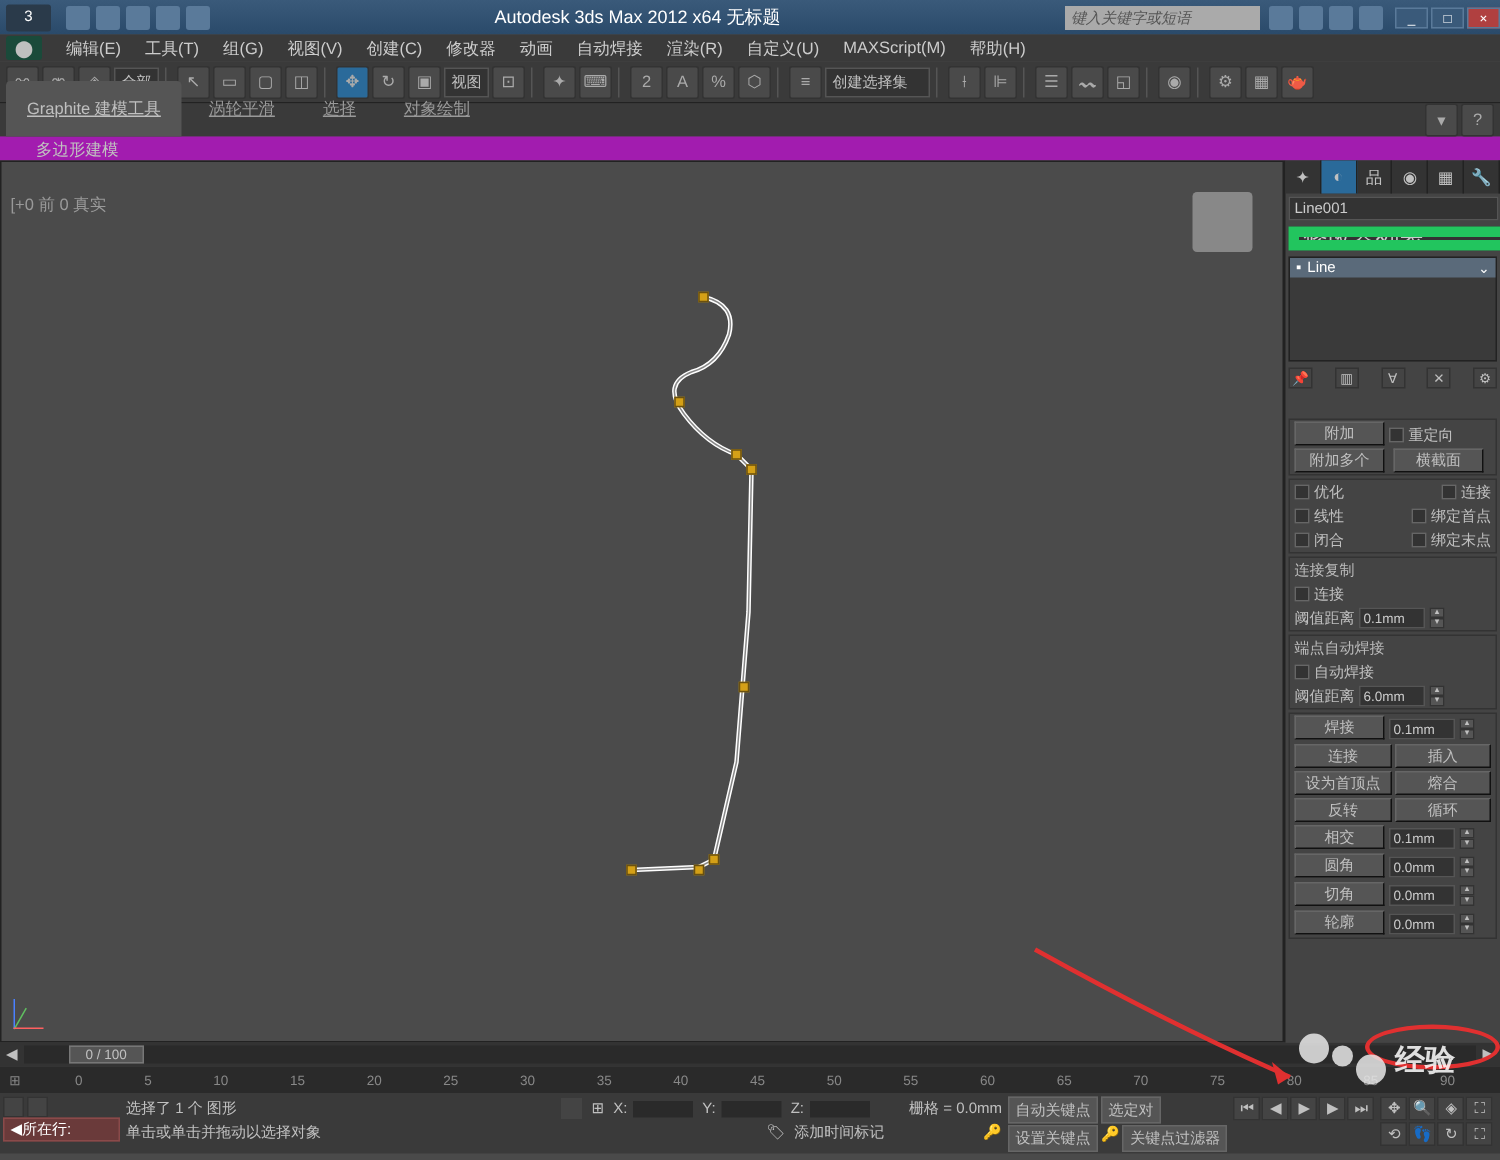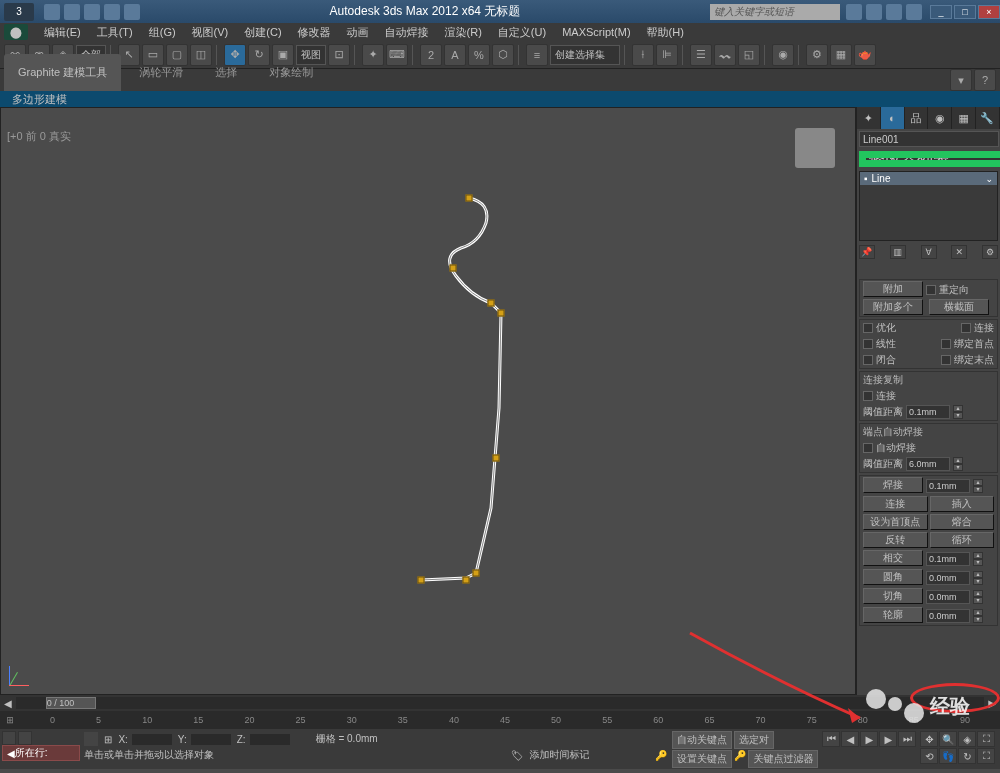--- a/index.html
+++ b/index.html
@@ -23,24 +23,24 @@
 
 
 .toolbar { height: 28px; background: #3a3a3a; border-bottom: 1px solid #222; display: flex; align-items: center; gap: 2px; padding: 0 4px; }
 .tbtn { width: 22px; height: 22px; background: #4a4a4a; border: 1px solid #333; border-radius: 2px; display:flex;align-items:center;justify-content:center;font-size:11px;color:#aaa;}
 .tbtn.active { background: #2a6a9a; }
 .tdrop { height: 20px; background: #333; border: 1px solid #555; padding: 0 4px; font-size: 10px; display:flex;align-items:center;}
 .tsep { width: 4px; height: 20px; border-left: 1px solid #555; margin: 0 2px; }
 
 
 .ribbon { height: 22px; background: #3a3a3a; display: flex; align-items: flex-end; }
-.ribbon-tab { padding: 11px 14px; font-size: 11px; border-radius: 3px 3px 0 0; margin-left: 4px; color:#999;}
+.ribbon-tab { padding: 11px 14px; font-size: 11px; border-radius: 3px 3px 0 0; margin-left: 4px; color:#999;text-decoration:underline;}
 .ribbon-tab.active { background: #555; color: #c0c0c0; }
 .ribbon-extra { margin-left: auto; display:flex; gap:2px; padding-right:4px;}
-.subribbon { height: 16px; background: #0c4a6e; padding-left: 12px; font-size: 11px; display:flex;align-items:center;}
+.subribbon { height: 16px; background: #a21caf; padding-left: 24px; font-size: 11px; display:flex;align-items:center;}
 
 
 .main { display: flex; height: 588px; }
 .viewport { flex: 1; background: #4b4b4b; position: relative; border: 1px solid #222; }
 .vp-label { position: absolute; top: 21px; left: 6px; color: #999; font-size: 11px; }
 .vp-gizmo { position: absolute; bottom: 8px; left: 8px; }
 .vp-gizmo .axis { position: absolute; }
 .vp-gizmo .z { width: 1px; height: 20px; background: #4a80ff; bottom: 0; left: 0; }
 .vp-gizmo .y { width: 1px; height: 16px; background: #60c060; bottom: 0; left: 0; transform: rotate(30deg); transform-origin: bottom; }
 .vp-gizmo .x { width: 20px; height: 1px; background: #ff6060; bottom: 0; left: 0; }
@@ -389,21 +389,21 @@
             <span>▾</span>
           </div>
         </div>
     </div>
   </div>
 </div>
 
 <div class="timeslider">
   <span>◀</span>
   <div class="slider">
-      <div class="thumb" style="font-size:9px;">0 / 100</div>
+      <div class="thumb" style="font-size:9px;text-align:center">0 / 100</div>
     </div>
   <span>▶</span>
 </div>
 
 <div class="trackbar">
   <span style="width:20px;text-align:center">⊞</span>
   <div class="ticks" id="ticks">
       <span>0</span>
       <span>5</span>
       <span>10</span>
@@ -429,20 +429,21 @@
 <div class="statusbar">
   <div class="status-left">
     <div class="row1">
         <span></span>
         <span></span>
       </div>
     <div class="nowbtn">◀ <span>所在行:</span></div>
   </div>
   <div class="status-mid">
     <div class="row">
+      <span class="info">选择了 1 个 图形</span>
       <span class="lock"></span>
       <span>⊞</span>
       <div class="coord">
           <label>X:</label>
           <span class="val"></span>
         </div>
       <div class="coord">
           <label>Y:</label>
           <span class="val"></span>
         </div>

